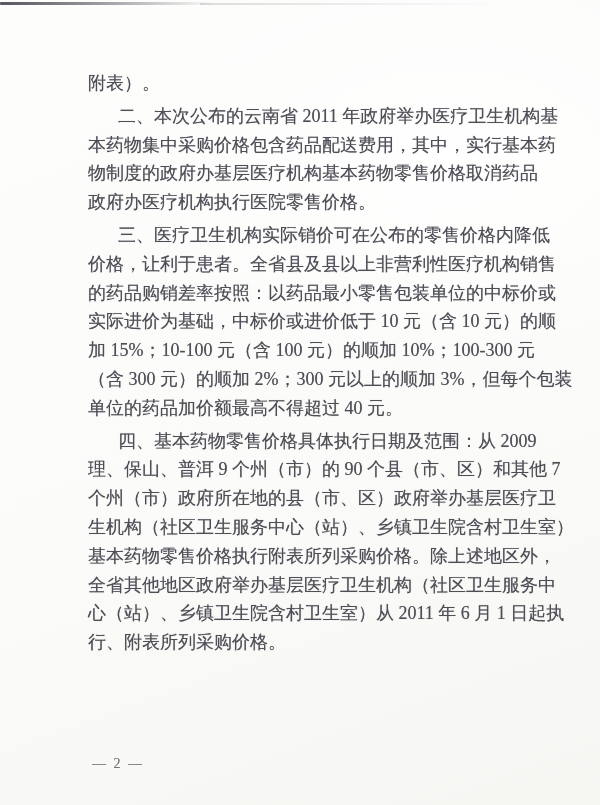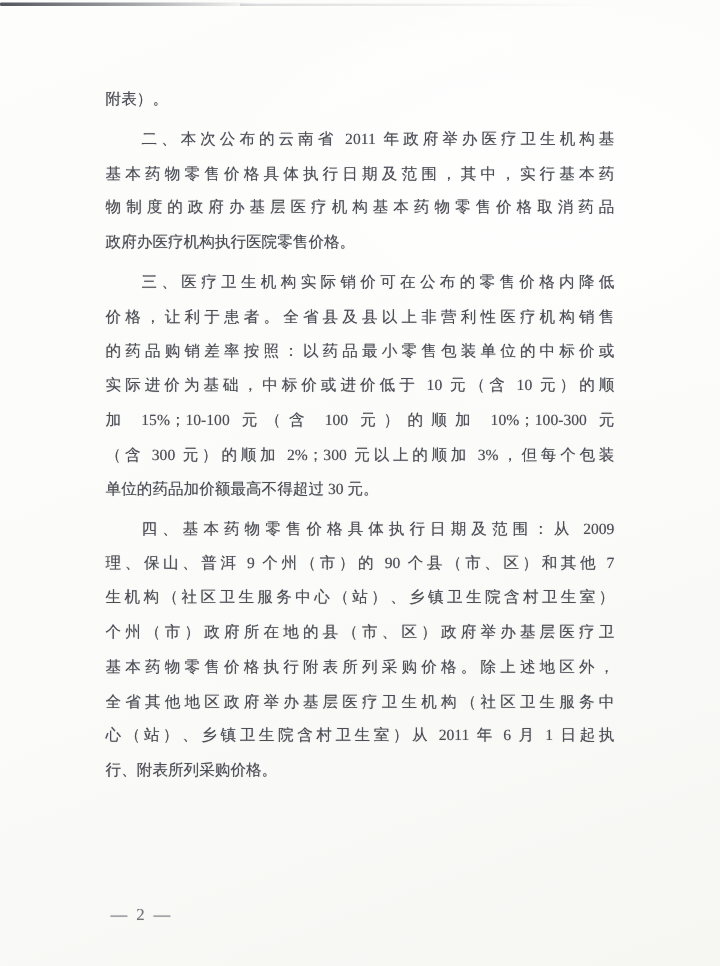--- a/index.html
+++ b/index.html
@@ -44,21 +44,21 @@
   }
   .para {
     margin: 0;
     padding: 0;
   }
   .para + .para { margin-top: 4px; }
   .line {
     display: block;
     height: 28.8px;
     line-height: 28.8px;
-    font-size: 13px;
+    font-size: 18px;
     color: #4d4e56;
     text-align: justify;
     text-align-last: justify;
     white-space: nowrap;
     text-shadow: 0 0 0.7px rgba(77,78,86,0.55);
   }
   .line.indent { text-indent: 30px; }
   .line.last {
     text-align: left;
     text-align-last: left;
@@ -83,40 +83,40 @@
   <div class="scan-artifact-faint"></div>
 
   <main class="text-block">
 
     <p class="para">
       <span class="line last">附表）。</span>
     </p>
 
     <p class="para">
       <span class="line indent">二、本次公布的云南省 2011 年政府举办医疗卫生机构基</span>
-      <span class="line">基本药物零售价格具体执行日期及范围，其中，实行基本药</span>
+      <span class="line">本药物集中采购价格包含药品配送费用，其中，实行基本药</span>
       <span class="line">物制度的政府办基层医疗机构基本药物零售价格取消药品</span>
       <span class="line last">政府办医疗机构执行医院零售价格。</span>
     </p>
 
     <p class="para">
       <span class="line indent">三、医疗卫生机构实际销价可在公布的零售价格内降低</span>
       <span class="line">价格，让利于患者。全省县及县以上非营利性医疗机构销售</span>
       <span class="line">的药品购销差率按照：以药品最小零售包装单位的中标价或</span>
       <span class="line">实际进价为基础，中标价或进价低于 10 元（含 10 元）的顺</span>
       <span class="line">加 15%；10-100 元（含 100 元）的顺加 10%；100-300 元</span>
       <span class="line">（含 300 元）的顺加 2%；300 元以上的顺加 3%，但每个包装</span>
-      <span class="line last">单位的药品加价额最高不得超过 30 元。</span>
+      <span class="line last">单位的药品加价额最高不得超过 40 元。</span>
     </p>
 
     <p class="para">
       <span class="line indent">四、基本药物零售价格具体执行日期及范围：从 2009</span>
       <span class="line">理、保山、普洱 9 个州（市）的 90 个县（市、区）和其他 7</span>
+      <span class="line">个州（市）政府所在地的县（市、区）政府举办基层医疗卫</span>
       <span class="line">生机构（社区卫生服务中心（站）、乡镇卫生院含村卫生室）</span>
-      <span class="line">个州（市）政府所在地的县（市、区）政府举办基层医疗卫</span>
       <span class="line">基本药物零售价格执行附表所列采购价格。除上述地区外，</span>
       <span class="line">全省其他地区政府举办基层医疗卫生机构（社区卫生服务中</span>
       <span class="line">心（站）、乡镇卫生院含村卫生室）从 2011 年 6 月 1 日起执</span>
       <span class="line last">行、附表所列采购价格。</span>
     </p>
 
   </main>
 
   <div class="footer">— 2 —</div>
 

